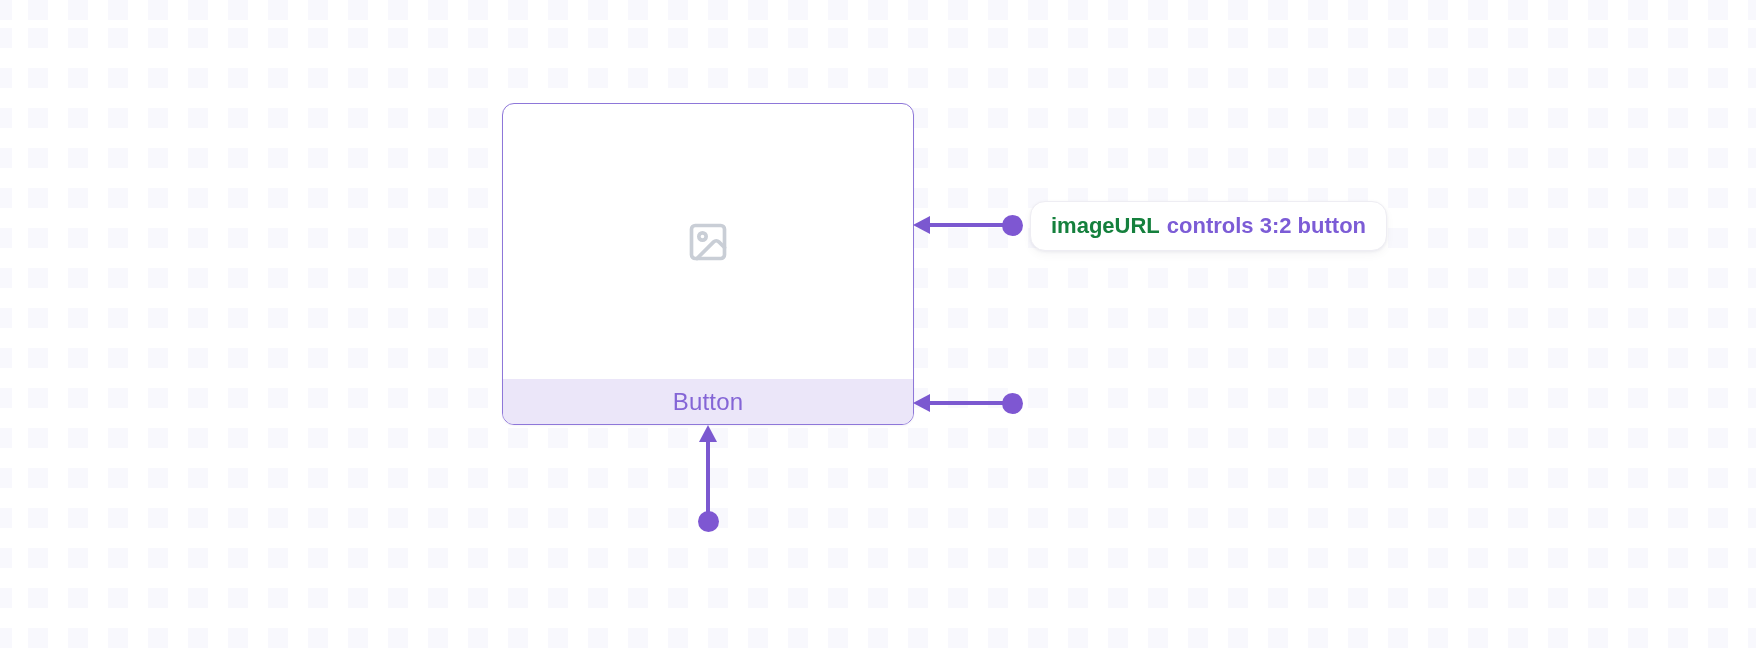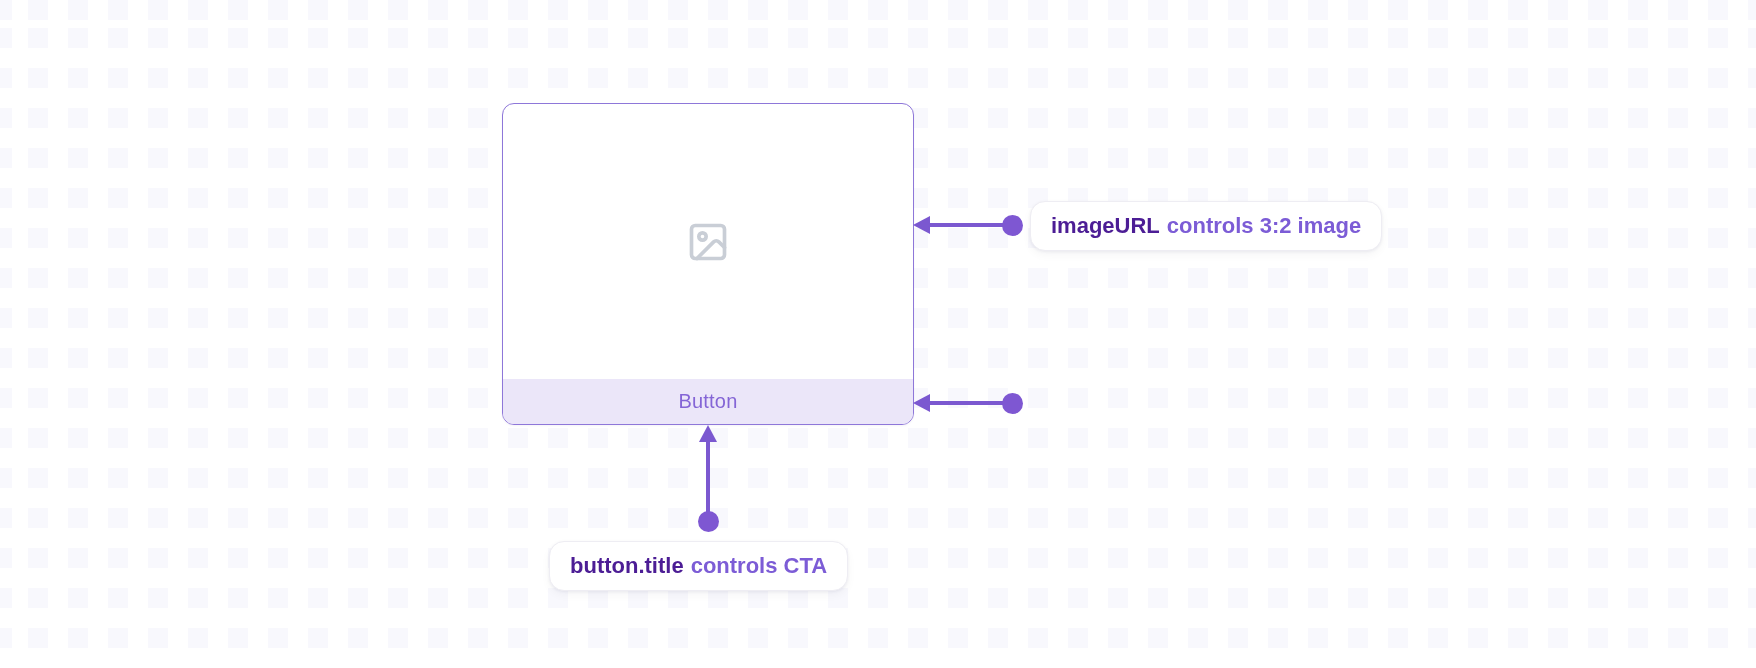--- a/index.html
+++ b/index.html
@@ -45,41 +45,41 @@
   }
   .card-footer {
     height: 45px;
     background: #ebe6f9;
     display: flex;
     align-items: center;
     justify-content: center;
     cursor: pointer;
   }
   .card-footer span {
-    font-size: 20px;
+    font-size: 24px;
     font-weight: 500;
     color: #8465d6;
     letter-spacing: 0.2px;
   }
 
   
   .pill {
     position: absolute;
     height: 48px;
     line-height: 48px;
     padding: 0 20px;
     background: #ffffff;
     border: 1px solid #eeedf3;
     border-radius: 15px;
     box-shadow: 0 1px 3px rgba(25, 20, 60, 0.06), 0 4px 10px rgba(25, 20, 60, 0.04);
     white-space: nowrap;
     font-size: 22px;
     font-weight: 700;
   }
-  .pill .field { color: #4c1d95; margin-right: 7px; }
+  .pill .field { color: #15803d; margin-right: 7px; }
   .pill .desc  { color: #7c5cd6; }
   .pill-1 { left: 1030px; top: 201px; }
   .pill-2 { left: 1032px; top: 379px; }
   .pill-3 { left: 549px;  top: 541px; }
 
   
   .arrow { position: absolute; }
   .arrow .line { position: absolute; background: #7b58d0; }
   .arrow .dot {
     position: absolute;
@@ -149,21 +149,18 @@
     <div class="dot"></div>
   </div>
 
   <div class="arrow arrow-3">
     <div class="head"></div>
     <div class="line"></div>
     <div class="dot"></div>
   </div>
 
   <div class="pill pill-1">
-    <span class="field">imageURL</span><span class="desc">controls 3:2 image</span>
+    <span class="field">imageURL</span><span class="desc">controls 3:2 button</span>
   </div>
 
 
-  <div class="pill pill-3">
-    <span class="field">button.title</span><span class="desc">controls CTA</span>
-  </div>
 
 </div>
 
 </body></html>

